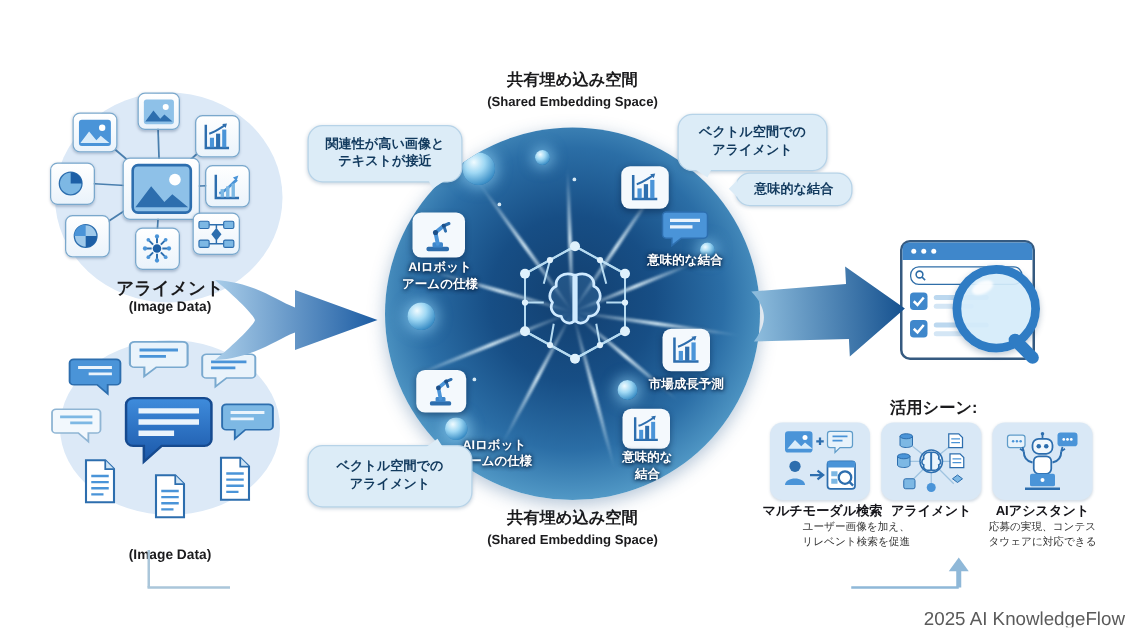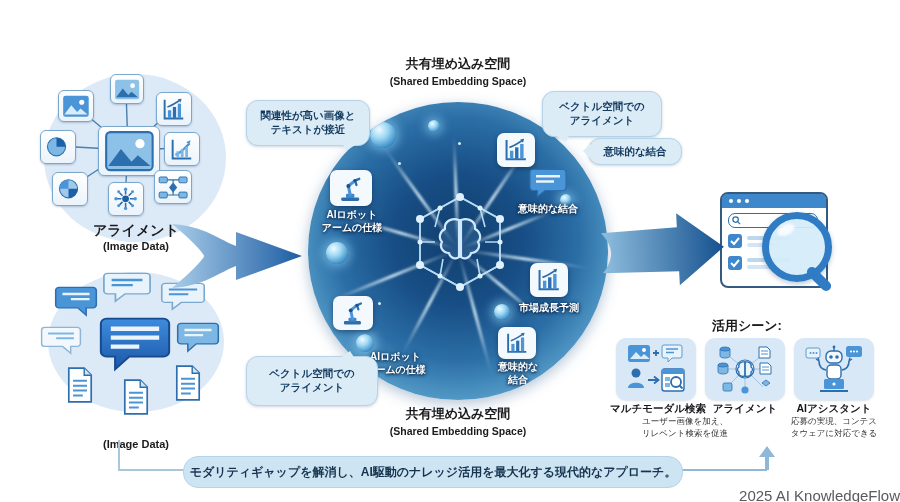--- a/index.html
+++ b/index.html
@@ -510,16 +510,15 @@
     <span>応募の実現、コンテス</span>
     <span>タウェアに対応できる</span>
   </div>
 
   <div class="connector" style="left:118px;top:440px;width:2px;height:30px;"></div>
   <div class="connector" style="left:118px;top:469px;width:66px;height:2px;"></div>
   <div class="connector" style="left:681px;top:469px;width:86px;height:2px;background:#8fb8d8;"></div>
   <div class="connector" style="left:765px;top:456px;width:4px;height:14px;background:#8fb8d8;"></div>
   <div class="abs" style="left:759px;top:446px;width:0;height:0;border:8px solid transparent;border-bottom:11px solid #8fb8d8;border-top:0;"></div>
 
-  <div class="banner">モダリティギャップを解消し、AI駆動のナレッジ活用を最大化する現代的なアプローチ。</div>
 
   <div class="footer">2025 AI KnowledgeFlow</div>
 </div>
 
 </body></html>

